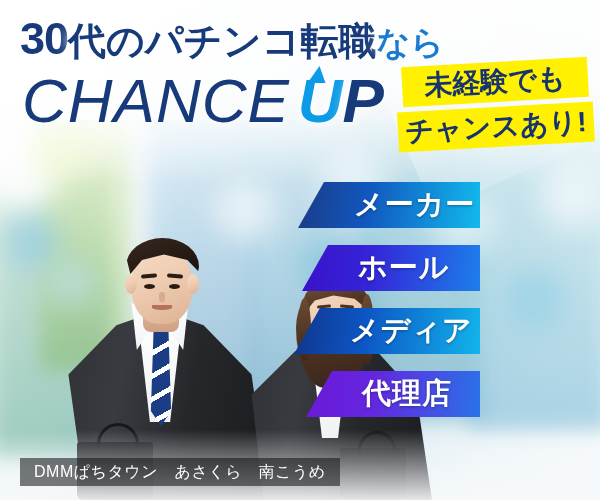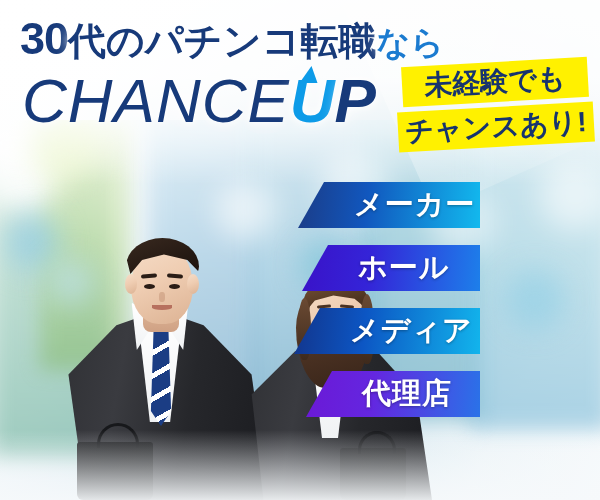--- a/index.html
+++ b/index.html
@@ -169,20 +169,21 @@
     color: #173A7A;
     letter-spacing: 1px;
     text-shadow:
       0 0 8px rgba(255,255,255,.98),
       0 0 16px rgba(255,255,255,.9),
       0 0 26px rgba(255,255,255,.65);
   }
   .logo-up-wrap {
     position: relative;
     display: inline-block;
+    margin-left: 8px;
   }
   .logo-u {
     font-size: 62px;
     font-weight: 700;
     font-style: italic;
     color: #0D9BE8;
     text-shadow:
       0 0 8px rgba(255,255,255,.98),
       0 0 16px rgba(255,255,255,.9);
   }
@@ -430,14 +431,17 @@
         <span class="cat-label">ホール</span>
       </div>
       <div class="cat" style="top: 308px; width: 186px; background: linear-gradient(96deg, rgb(18, 53, 140) 0%, rgb(12, 86, 196) 38%, rgb(18, 180, 236) 100%);">
         <span class="cat-label">メディア</span>
       </div>
       <div class="cat" style="top: 371px; width: 174px; background: linear-gradient(96deg, rgb(107, 25, 214) 0%, rgb(100, 38, 224) 38%, rgb(42, 114, 232) 100%);">
         <span class="cat-label">代理店</span>
       </div>
     </div>
 
+  <div class="caption">
+    <span>DMMぱちタウン　あさくら　南こうめ</span>
+  </div>
 
 </div>
 
 </body></html>

